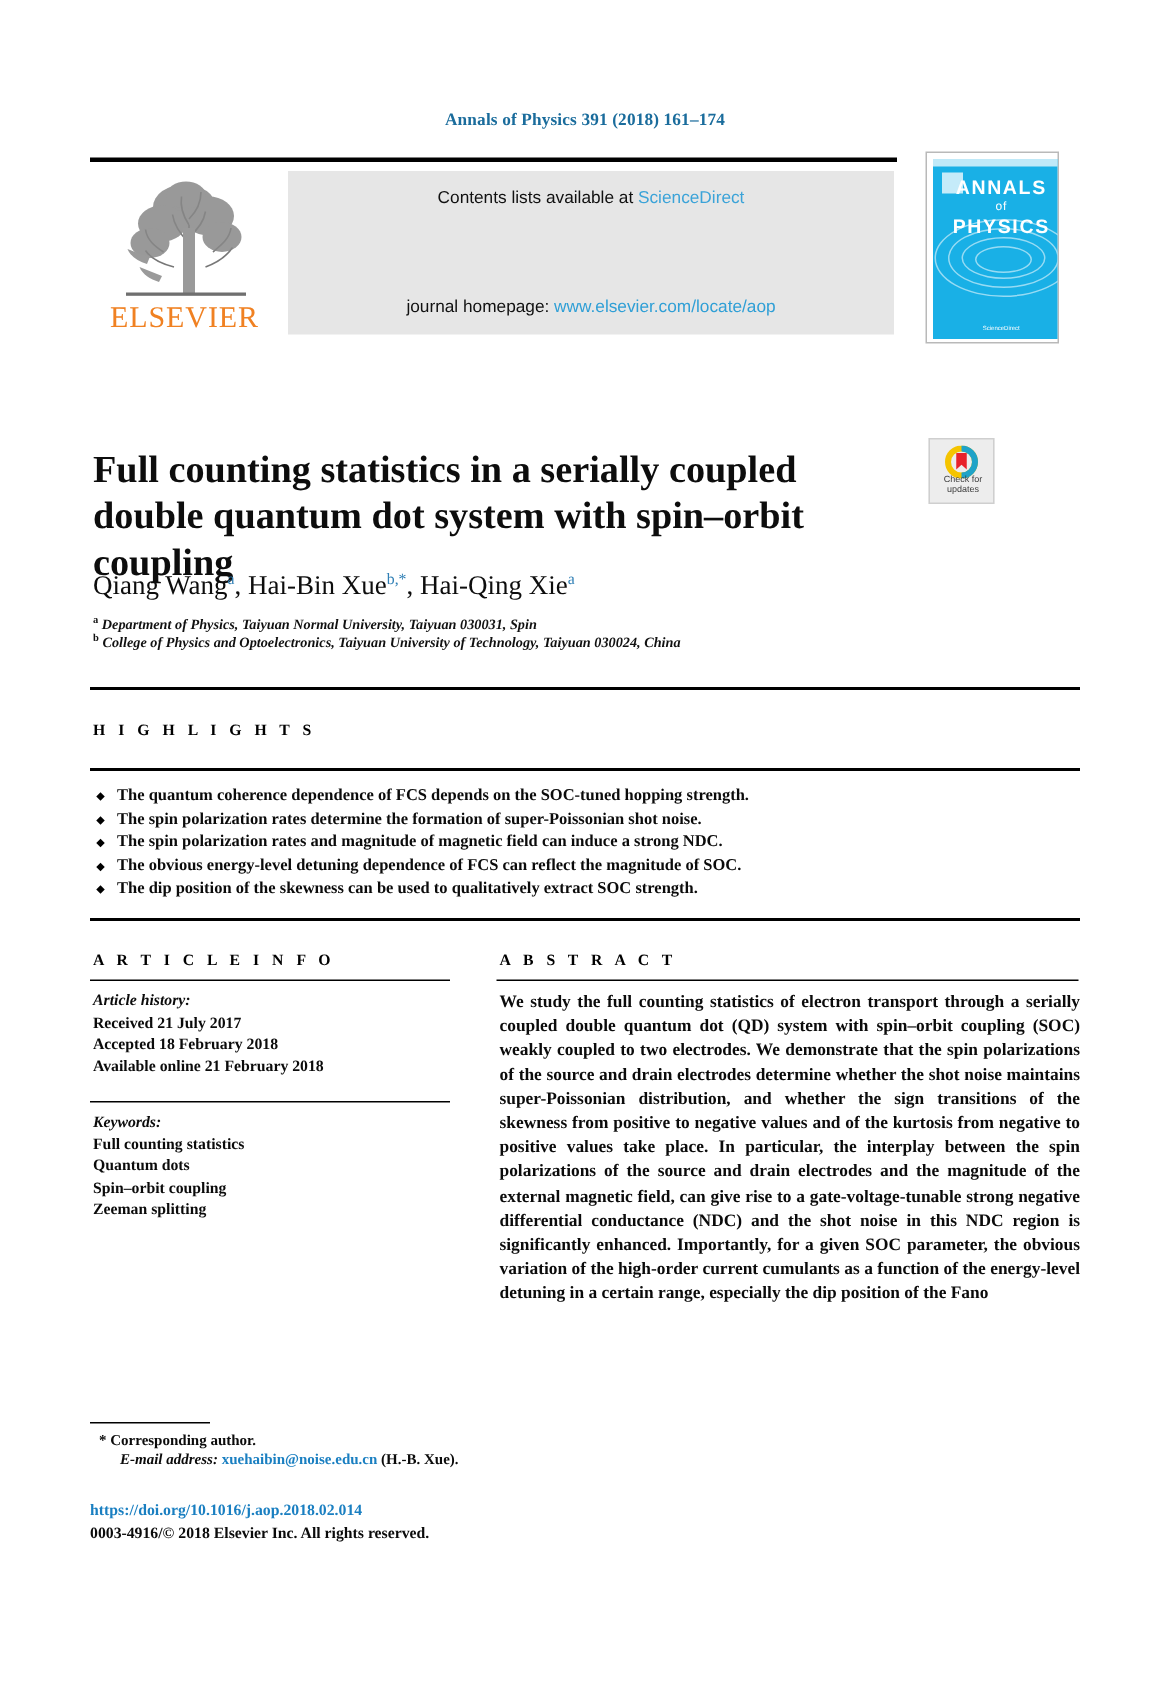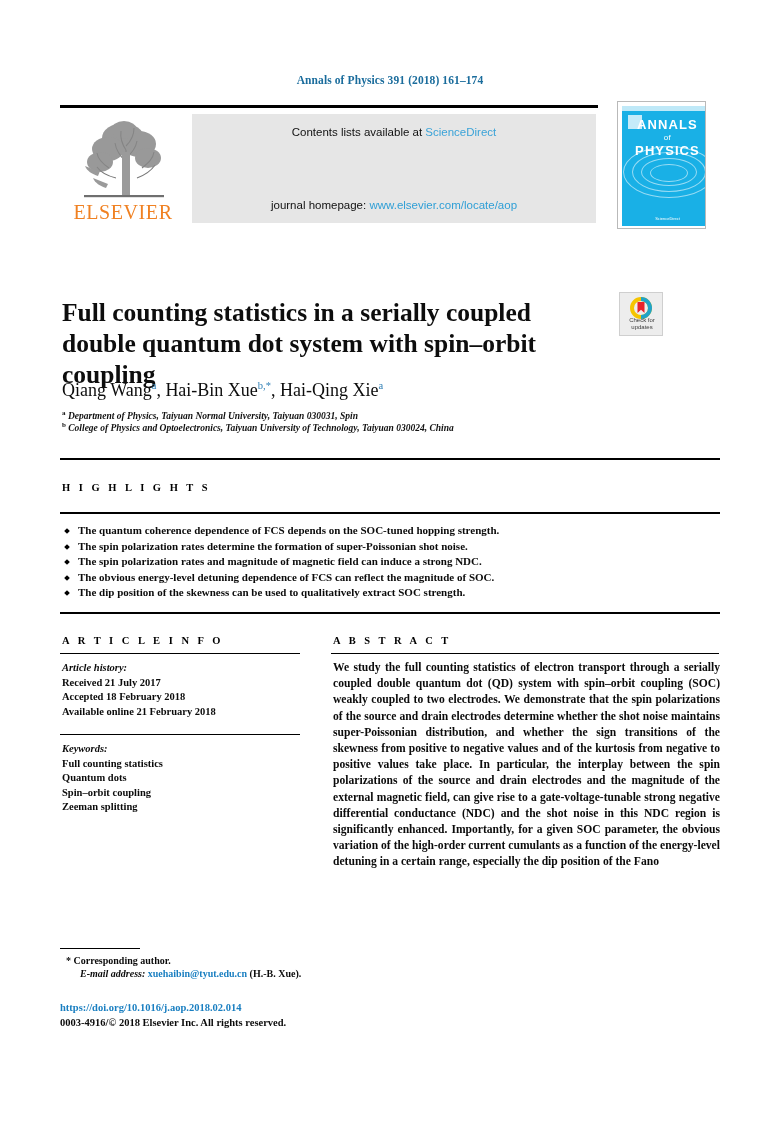--- a/index.html
+++ b/index.html
@@ -497,19 +497,19 @@
 
   <div class="abstract">We study the full counting statistics of electron transport through a serially coupled double quantum dot (QD) system with spin–orbit coupling (SOC) weakly coupled to two electrodes. We demonstrate that the spin polarizations of the source and drain electrodes determine whether the shot noise maintains super-Poissonian distribution, and whether the sign transitions of the skewness from positive to negative values and of the kurtosis from negative to positive values take place. In particular, the interplay between the spin polarizations of the source and drain electrodes and the magnitude of the external magnetic field, can give rise to a gate-voltage-tunable strong negative differential conductance (NDC) and the shot noise in this NDC region is significantly enhanced. Importantly, for a given SOC parameter, the obvious variation of the high-order current cumulants as a function of the energy-level detuning in a certain range, especially the dip position of the Fano</div>
 
   <div class="rule rule-foot"></div>
   <div class="foot-star">
     <span>*</span>
     <span>Corresponding author.</span>
   </div>
   <div class="foot-email">
     <span class="lbl">E-mail address:</span>
-    <span class="mail">xuehaibin@tyut.edu.cn</span>
+    <span class="mail">xuehaibin@noise.edu.cn</span>
     <span class="who">(H.-B. Xue).</span>
   </div>
   <div class="doi">https://doi.org/10.1016/j.aop.2018.02.014</div>
   <div class="copyright">0003-4916/© 2018 Elsevier Inc. All rights reserved.</div>
 
 </div>
 
 </body></html>

